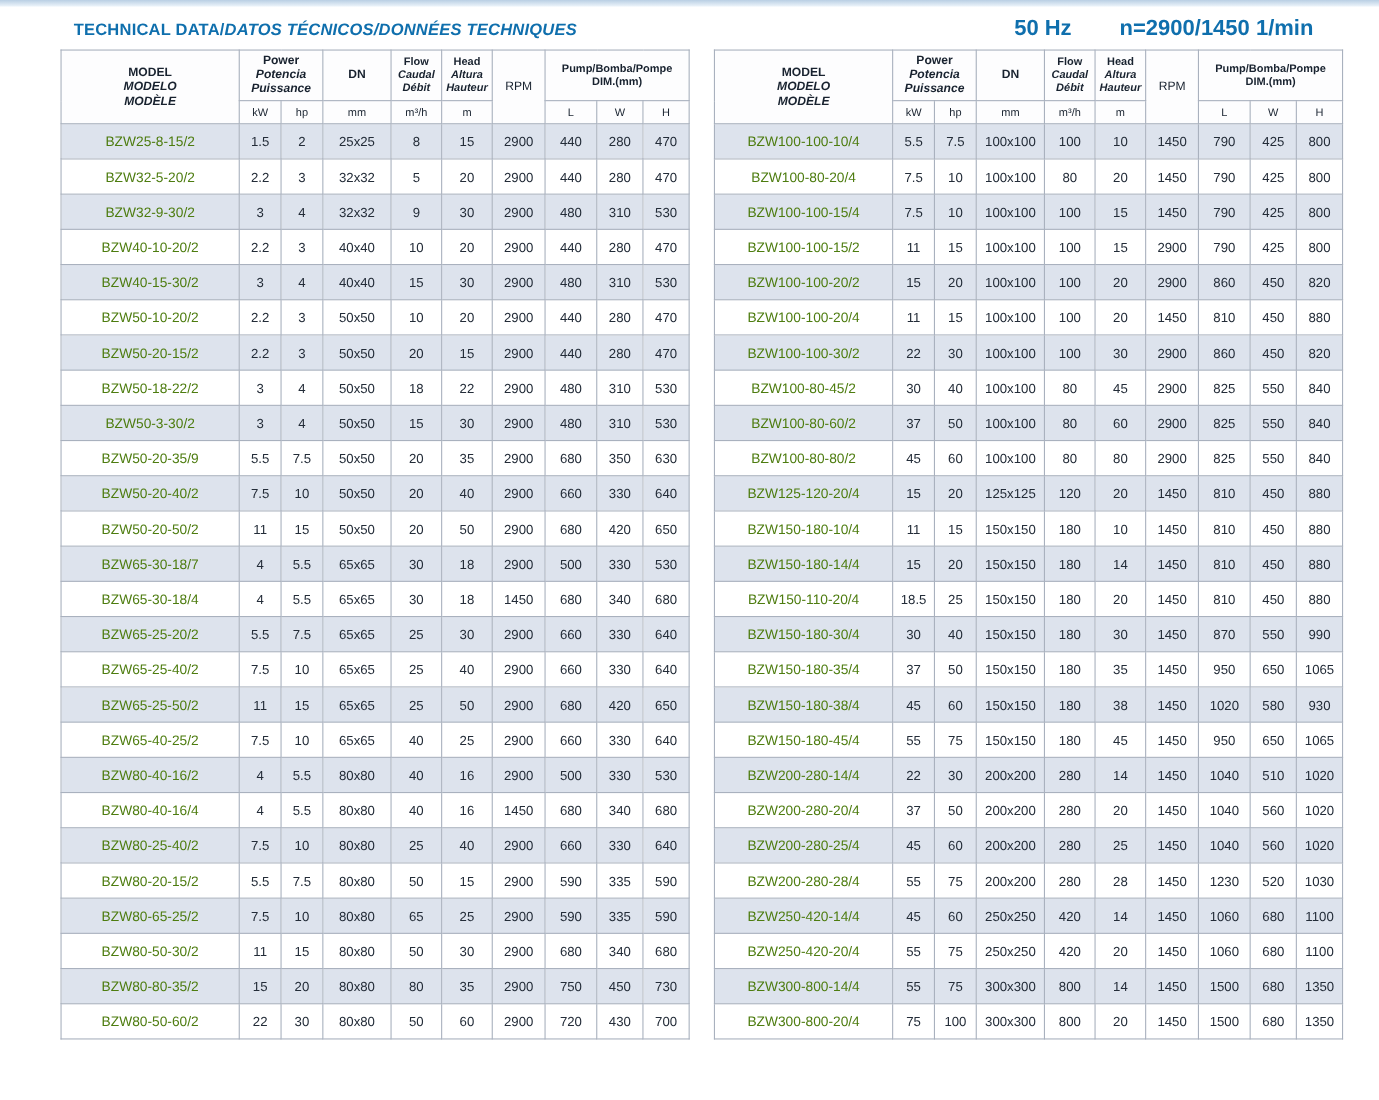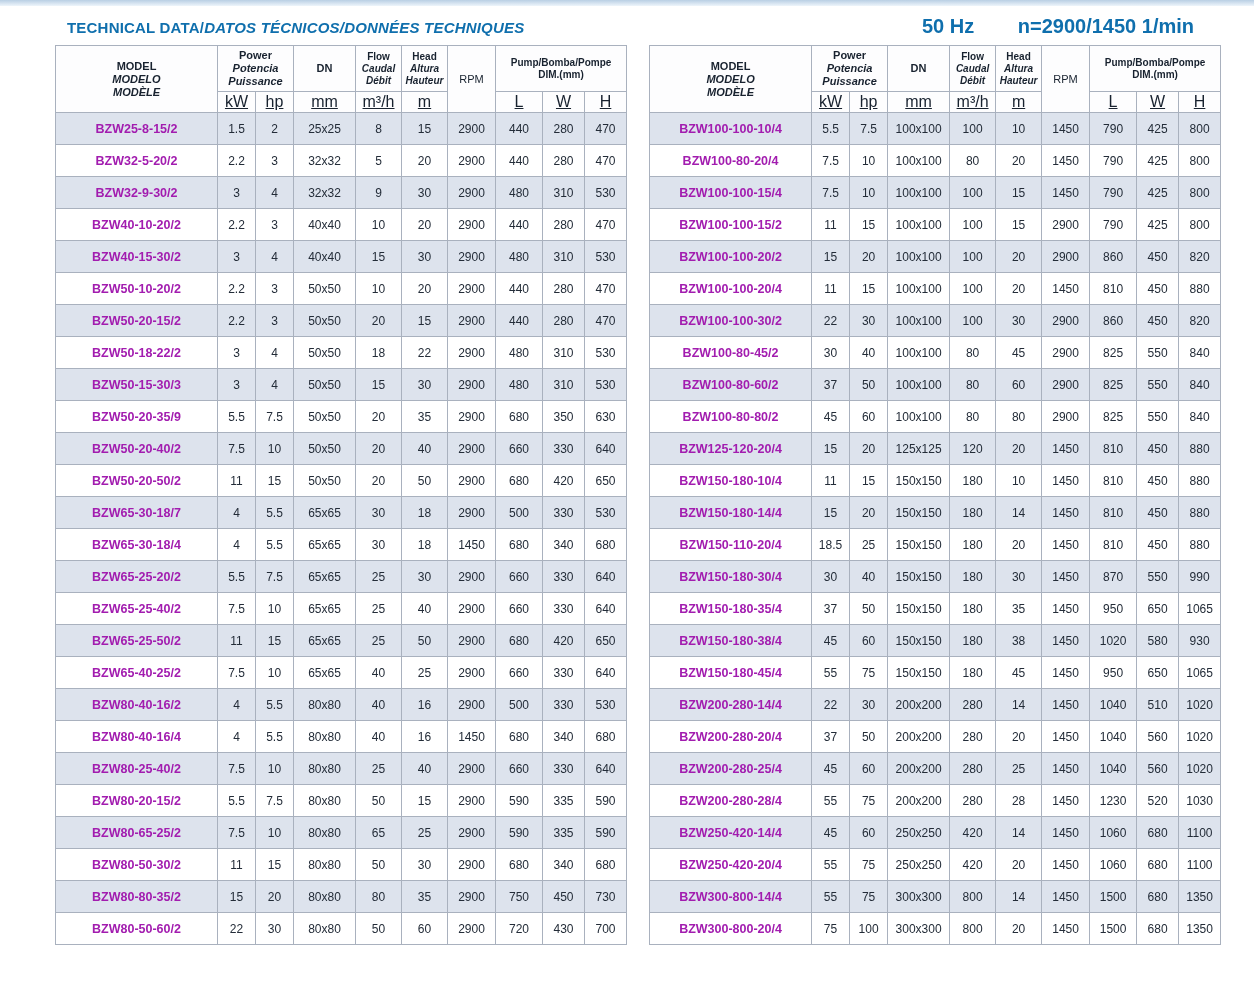--- a/index.html
+++ b/index.html
@@ -52,36 +52,35 @@
     background: #fdfdfe;
     color: #18222f;
     padding: 3px 1px;
   }
   .hl { font-size: 11px; font-weight: bold; line-height: 13px; }
   .hl.sm { font-size: 10px; line-height: 12px; }
   .hl.it { font-style: italic; }
   th.rpm-h { font-size: 11px; font-weight: normal; }
   tr.units-row th {
     font-weight: normal;
-    font-size: 16px;
+    font-size: 10px;
     height: 21px;
     padding: 1px;
-    text-decoration: underline;
   }
   tbody td {
     height: 32px;
     padding: 0 2px;
     font-size: 12px;
     color: #232c38;
     background: #ffffff;
   }
   tbody td.model {
-    font-weight: bold;
+    font-weight: normal;
     font-size: 12.5px;
-    color: #a21caf;
+    color: #4d7c0f;
   }
   tbody tr:nth-child(odd) td { background: #dde3ed; }
 </style>
 </head>
 <body>
 
 <div class="topbar"></div>
 
 <div class="titlebar">
   <h1 class="page-title"><span>TECHNICAL DATA/</span><span class="intl">DATOS TÉCNICOS/DONNÉES TECHNIQUES</span></h1>
@@ -239,21 +238,21 @@
           <td>4</td>
           <td>50x50</td>
           <td>18</td>
           <td>22</td>
           <td>2900</td>
           <td>480</td>
           <td>310</td>
           <td>530</td>
         </tr>
         <tr>
-          <td class="model">BZW50-15-30/3</td>
+          <td class="model">BZW50-3-30/2</td>
           <td>3</td>
           <td>4</td>
           <td>50x50</td>
           <td>15</td>
           <td>30</td>
           <td>2900</td>
           <td>480</td>
           <td>310</td>
           <td>530</td>
         </tr>

